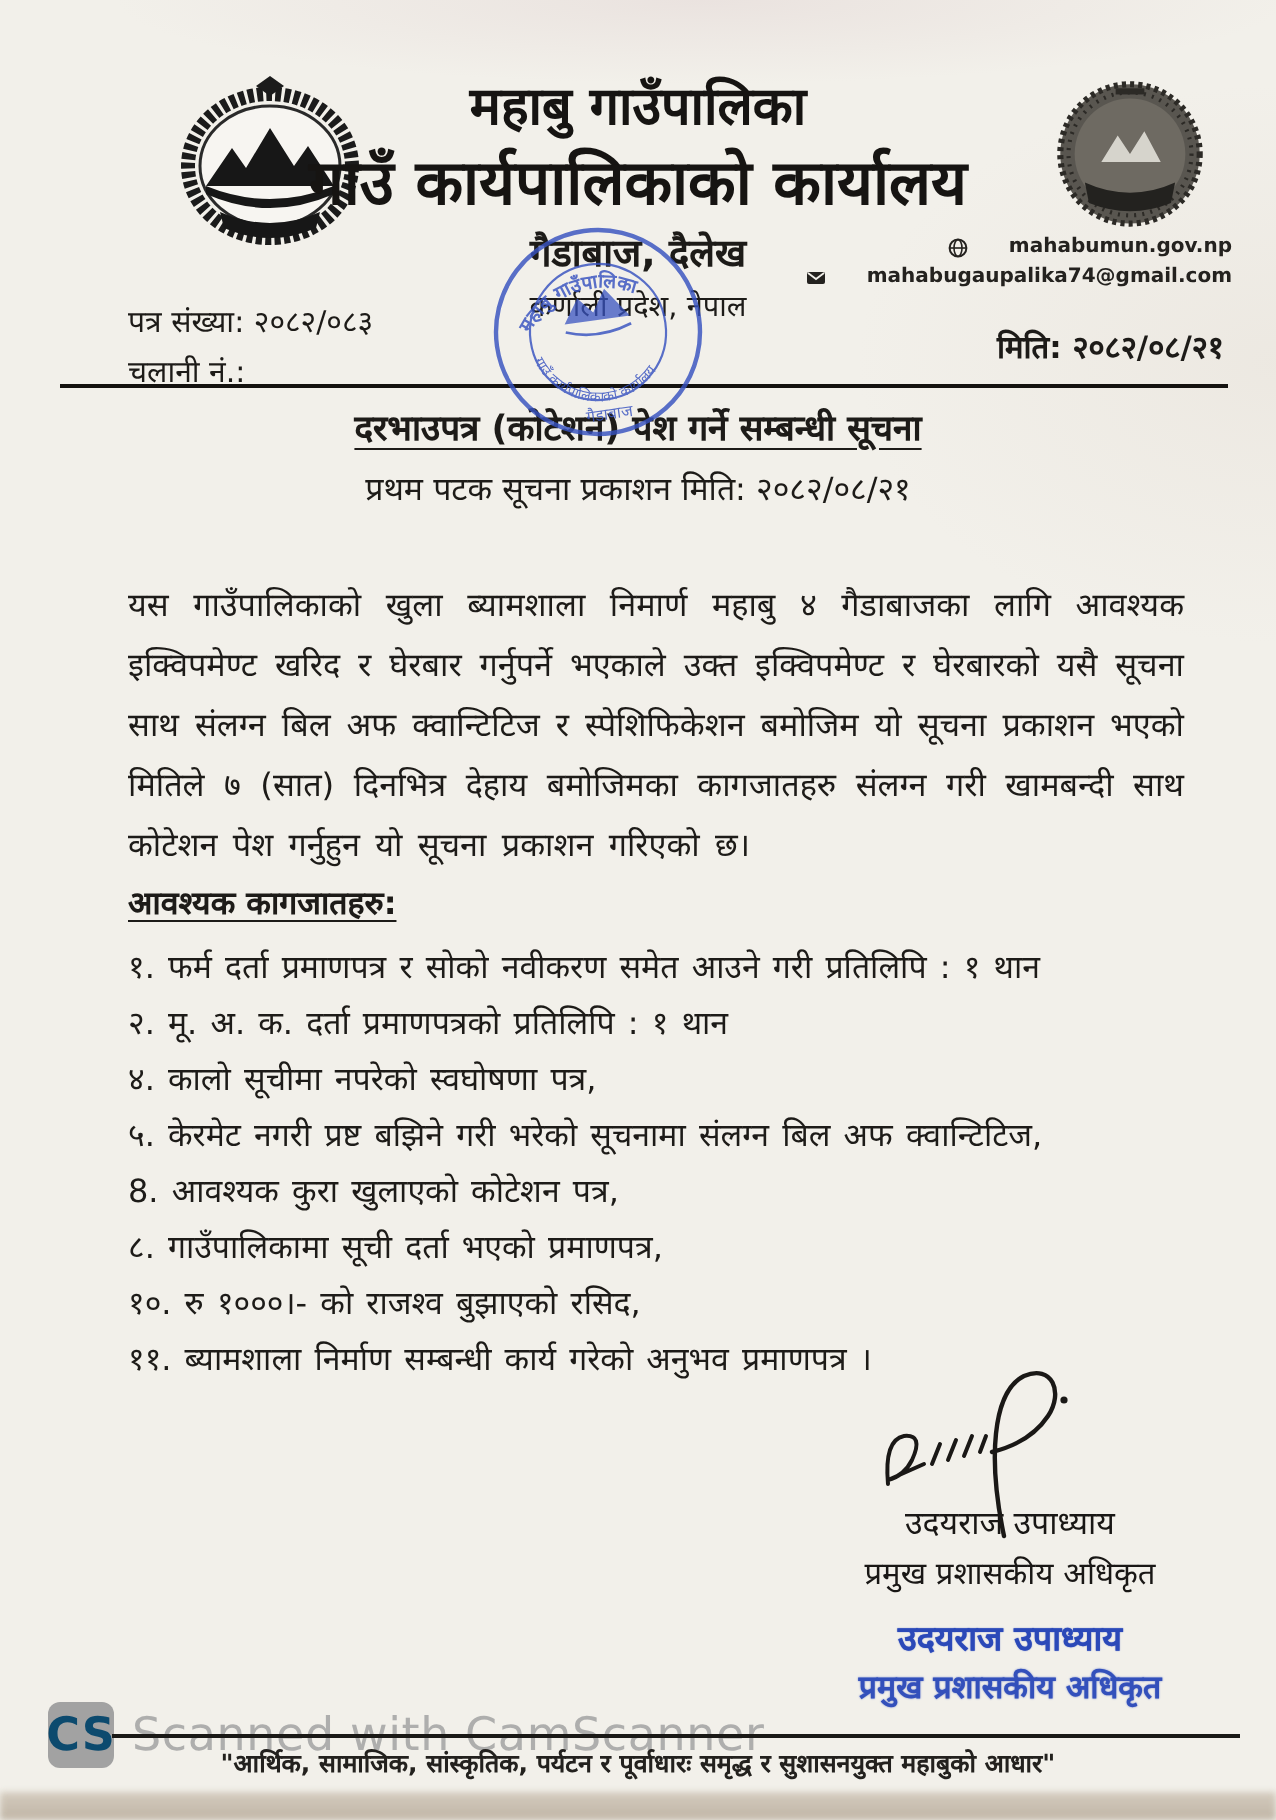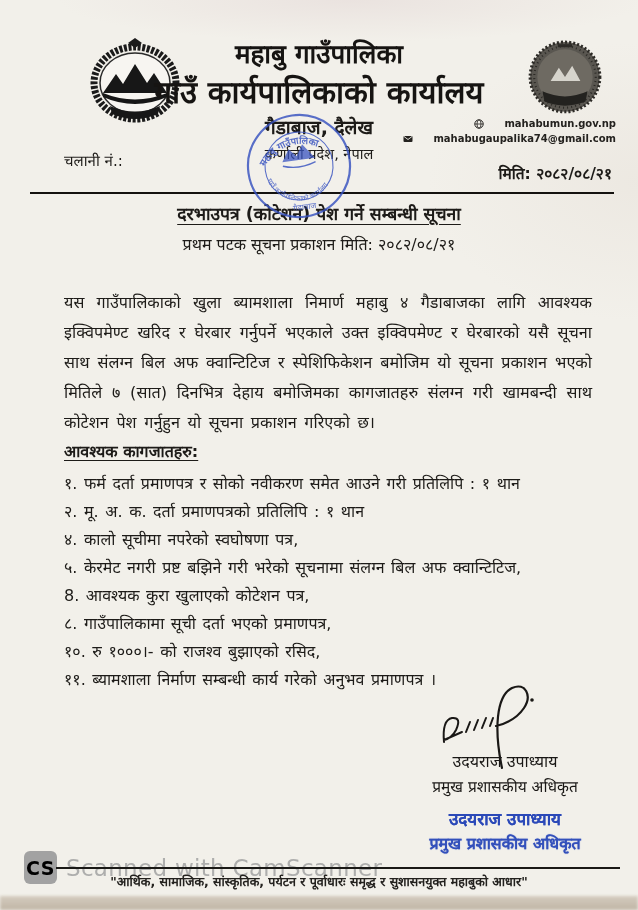--- a/index.html
+++ b/index.html
@@ -47,22 +47,22 @@
   .sig-name{margin-top:62px;font-size:16px;color:#191715;}
   .sig-title{font-size:15.5px;margin-top:3px;color:#191715;}
   .stamp-name{margin-top:10px;font-size:17px;font-weight:bold;color:#2b49b8;text-shadow:0 0 .6px #4a63c6;}
   .stamp-title{font-size:16px;font-weight:bold;color:#3350bb;text-shadow:0 0 1px #7285cf;margin-top:2px;}
   
   .foot-rule{left:56px;right:18px;top:867px;border-top:2.5px solid #1a1916;z-index:3;}
   .motto{left:0;right:0;top:873px;text-align:center;font-size:12.5px;font-weight:bold;color:#23211e;z-index:3;}
   .bottom-strip{left:0;right:0;bottom:0;height:14px;background:linear-gradient(#cdc3b4,#b4a795);filter:blur(1.5px);opacity:.8;}
   
   .watermark{left:24px;top:851px;display:flex;align-items:center;gap:9px;z-index:2;}
-  .cs-box{width:33px;height:33px;border-radius:6px;background:#a2a2a2;color:#000000;
-          display:flex;align-items:center;justify-content:center;font-size:19px;font-weight:bold;letter-spacing:.5px;}
+  .cs-box{width:33px;height:33px;border-radius:6px;background:#a2a2a2;color:#0c4a6e;
+          display:flex;align-items:center;justify-content:center;font-size:23px;font-weight:bold;letter-spacing:.5px;}
   .cs-text{font-size:23px;color:#aeaead;letter-spacing:.3px;}
 </style>
 </head>
 <body>
 
 <div class="page">
 
   <div class="abs logo-left">
     <svg viewBox="0 0 90 90" width="90" height="90">
       <ellipse cx="45" cy="47" rx="41" ry="36" fill="none" stroke="#1b1b1b" stroke-width="7" stroke-dasharray="3 1.6"></ellipse>
@@ -105,20 +105,24 @@
     <div class="row">
       <svg class="ic" viewBox="0 0 10 10">
         <rect x="0.5" y="2" width="9" height="6" rx="1" fill="#24221f"></rect>
         <path d="M1 2.5 L5 5.5 L9 2.5" fill="none" stroke="#f2f0ea" stroke-width=".9"></path>
       </svg>
       <span>mahabugaupalika74@gmail.com</span>
     </div>
   </div>
 
   <div class="abs meta-left">
+    <div>
+      <span>पत्र संख्या:</span>
+      <span>२०८२/०८३</span>
+    </div>
     <div>
       <span>चलानी नं.:</span>
     </div>
   </div>
   <div class="abs meta-date">
     <span>मिति:</span>
     <span>२०८२/०८/२१</span>
   </div>
 
   <div class="abs rule"></div>

